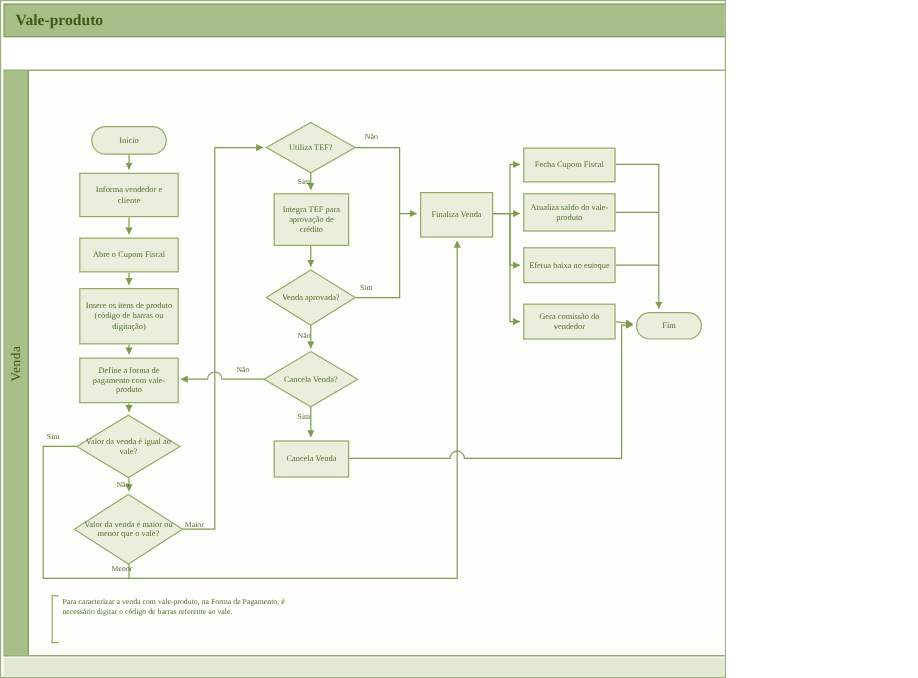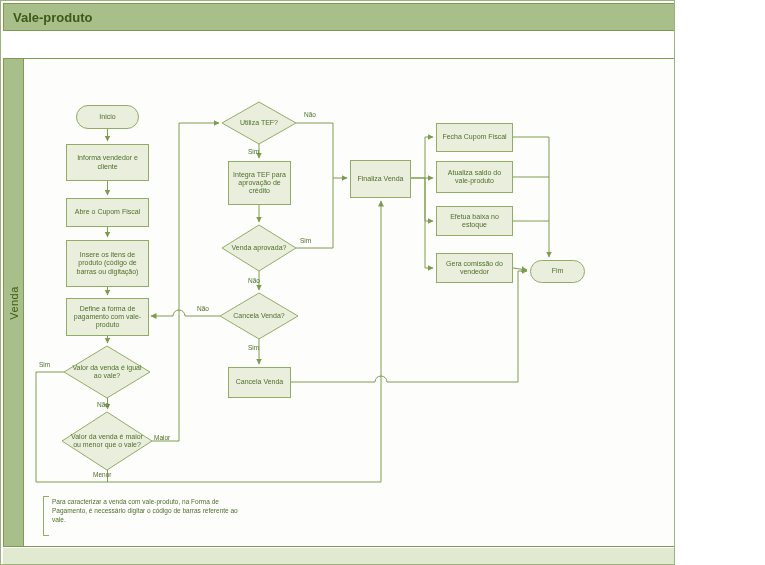--- a/index.html
+++ b/index.html
@@ -1,20 +1,20 @@
 <!DOCTYPE html>
 <html><head>
 <meta charset="utf-8">
 <style>
   html,body { margin:0; padding:0; background:#ffffff; }
   .page {
-    position:relative; width:675px; height:565px;
+    position:relative; width:605px; height:565px;
     background:#ffffff; overflow:hidden; box-sizing:border-box;
     border:1px solid #9db17c;
-    font-family:Liberation Sans, sans-serif;
+    font-family:Liberation Serif, serif;
     padding-left:12px;
   }
   .header {
     position:absolute; left:2px; top:2px; width:759px; height:28px;
     background:#a9bf8a; border:1px solid #7d9b55; box-sizing:border-box;
     display:flex; align-items:center;
   }
   .header .title { color:#3c5a17; font-weight:bold; font-size:13px; padding-left:9px; }
   .lane {
     position:absolute; left:2px; top:57px; width:759px; height:489px;

